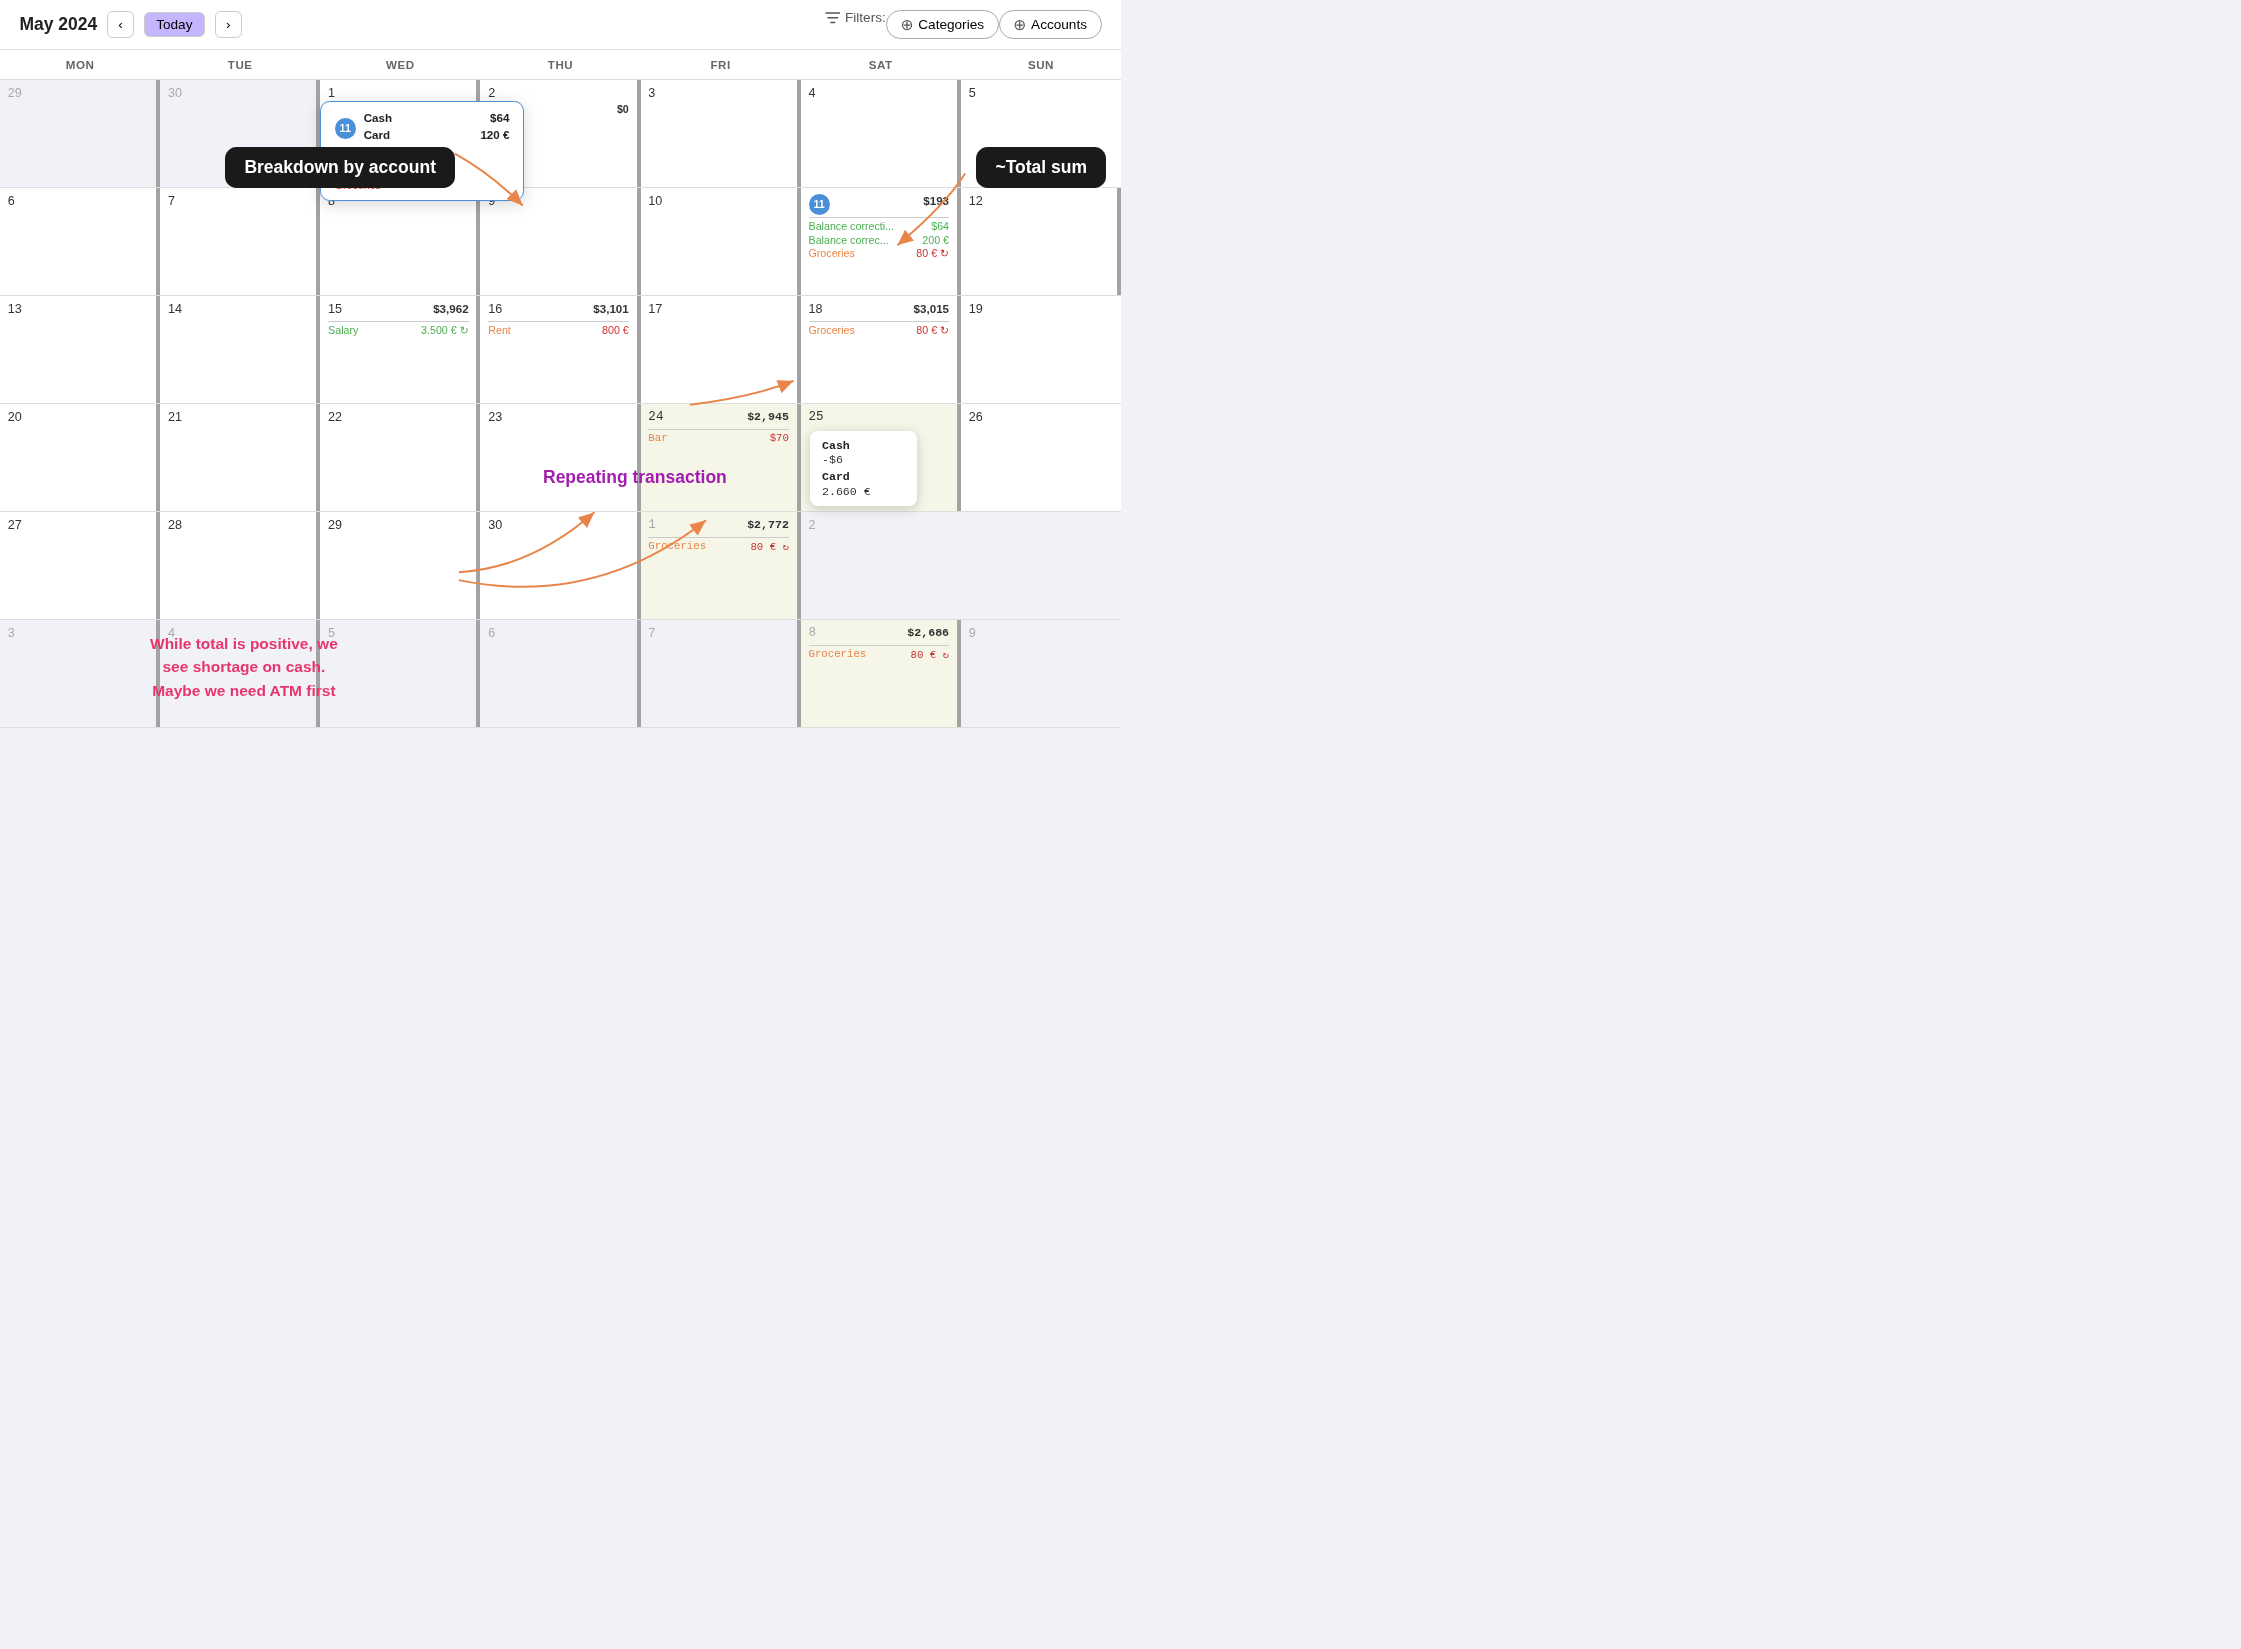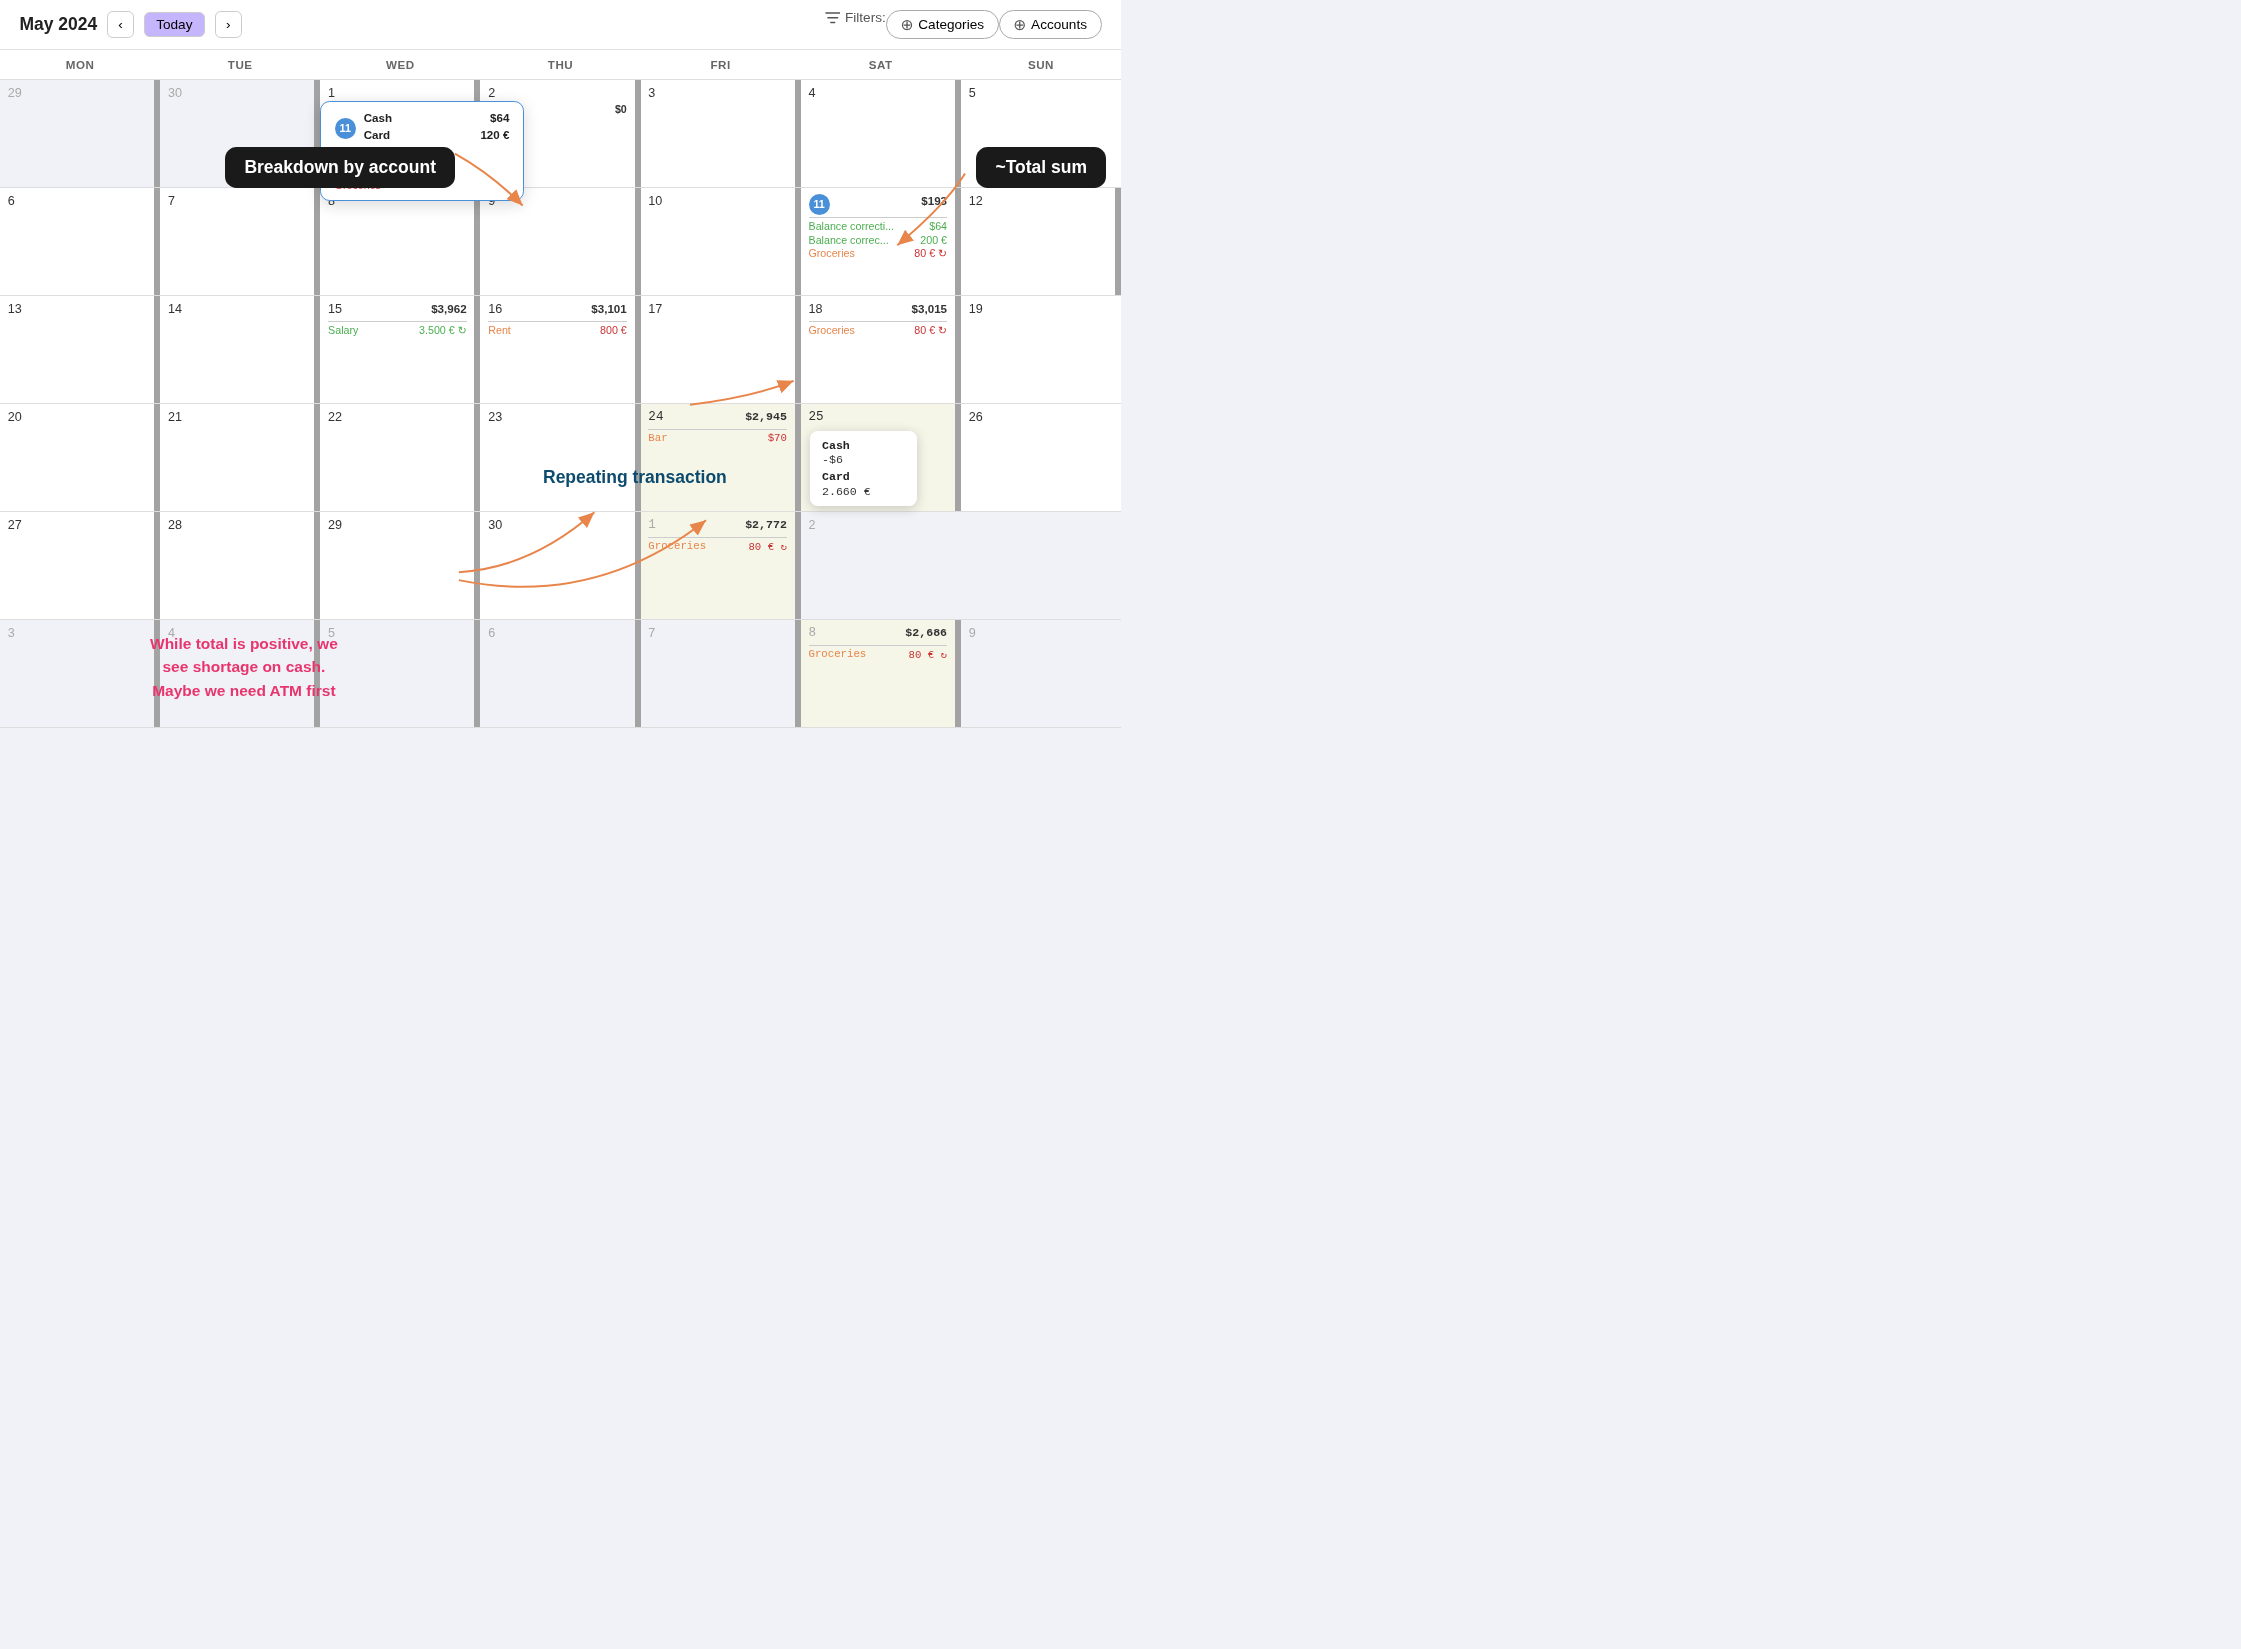--- a/index.html
+++ b/index.html
@@ -34,21 +34,21 @@
       display: grid; grid-template-columns: repeat(7, 1fr);
       border-bottom: 1px solid #ddd; background: #fff;
     }
     .day-header {
       text-align: center; padding: 7.8px 0; font-size: 11.6px;
       font-weight: 600; color: #666; letter-spacing: 0.5px;
     }
     .weeks { display: flex; flex-direction: column; }
     .week { display: grid; grid-template-columns: repeat(7, 1fr); border-bottom: 1px solid #ddd; }
     .cell {
-      border-right: 6px solid #a3a3a3; min-height: 107px; padding: 5.8px 7.8px;
+      border-right: 4px solid #a3a3a3; min-height: 107px; padding: 5.8px 7.8px;
       background: #fff; position: relative; vertical-align: top;
     }
     .cell:last-child { border-right: none; }
     .cell.other-month { background: #f0f2f7; }
     .cell.highlighted { background: #f5f5e8; font-family: Liberation Mono, monospace; }
     .cell-date {
       font-size: 12.6px; font-weight: 500; color: #333;
       margin-bottom: 3.9px;
     }
     .cell-date.other { color: #aaa; }
@@ -403,21 +403,21 @@
 
   <div class="annotation dark" style="top: 97px; left: 189px;">
     <span>Breakdown by account</span>
   </div>
 
   <div class="annotation dark" style="top: 97px; right: 14.6px;">
     <span>~Total sum</span>
   </div>
 
   <div style="position:absolute; top: 417px; left: 543px; z-index:30;">
-    <span style="color:#0c4a6e; font-weight:700; font-size:17.5px;">Repeating transaction</span>
+    <span style="color:#a21caf; font-weight:700; font-size:17.5px;">Repeating transaction</span>
   </div>
 
   <div style="position:absolute; top: 582px; left: 150px; z-index:30; text-align:center;">
     <span style="color:#e8356d; font-weight:700; font-size:15.5px; line-height:1.5;">While total is positive, we<br>see shortage on cash.<br>Maybe we need ATM first</span>
   </div>
 
   <svg class="arrows-overlay" viewBox="0 0 1155 850" style="position:absolute;top:0;left:0;pointer-events:none;z-index:28;width:100%;height:100%;">
 
     <defs>
       <marker id="arrowhead" markerWidth="8" markerHeight="7" refX="8" refY="3.5" orient="auto">

